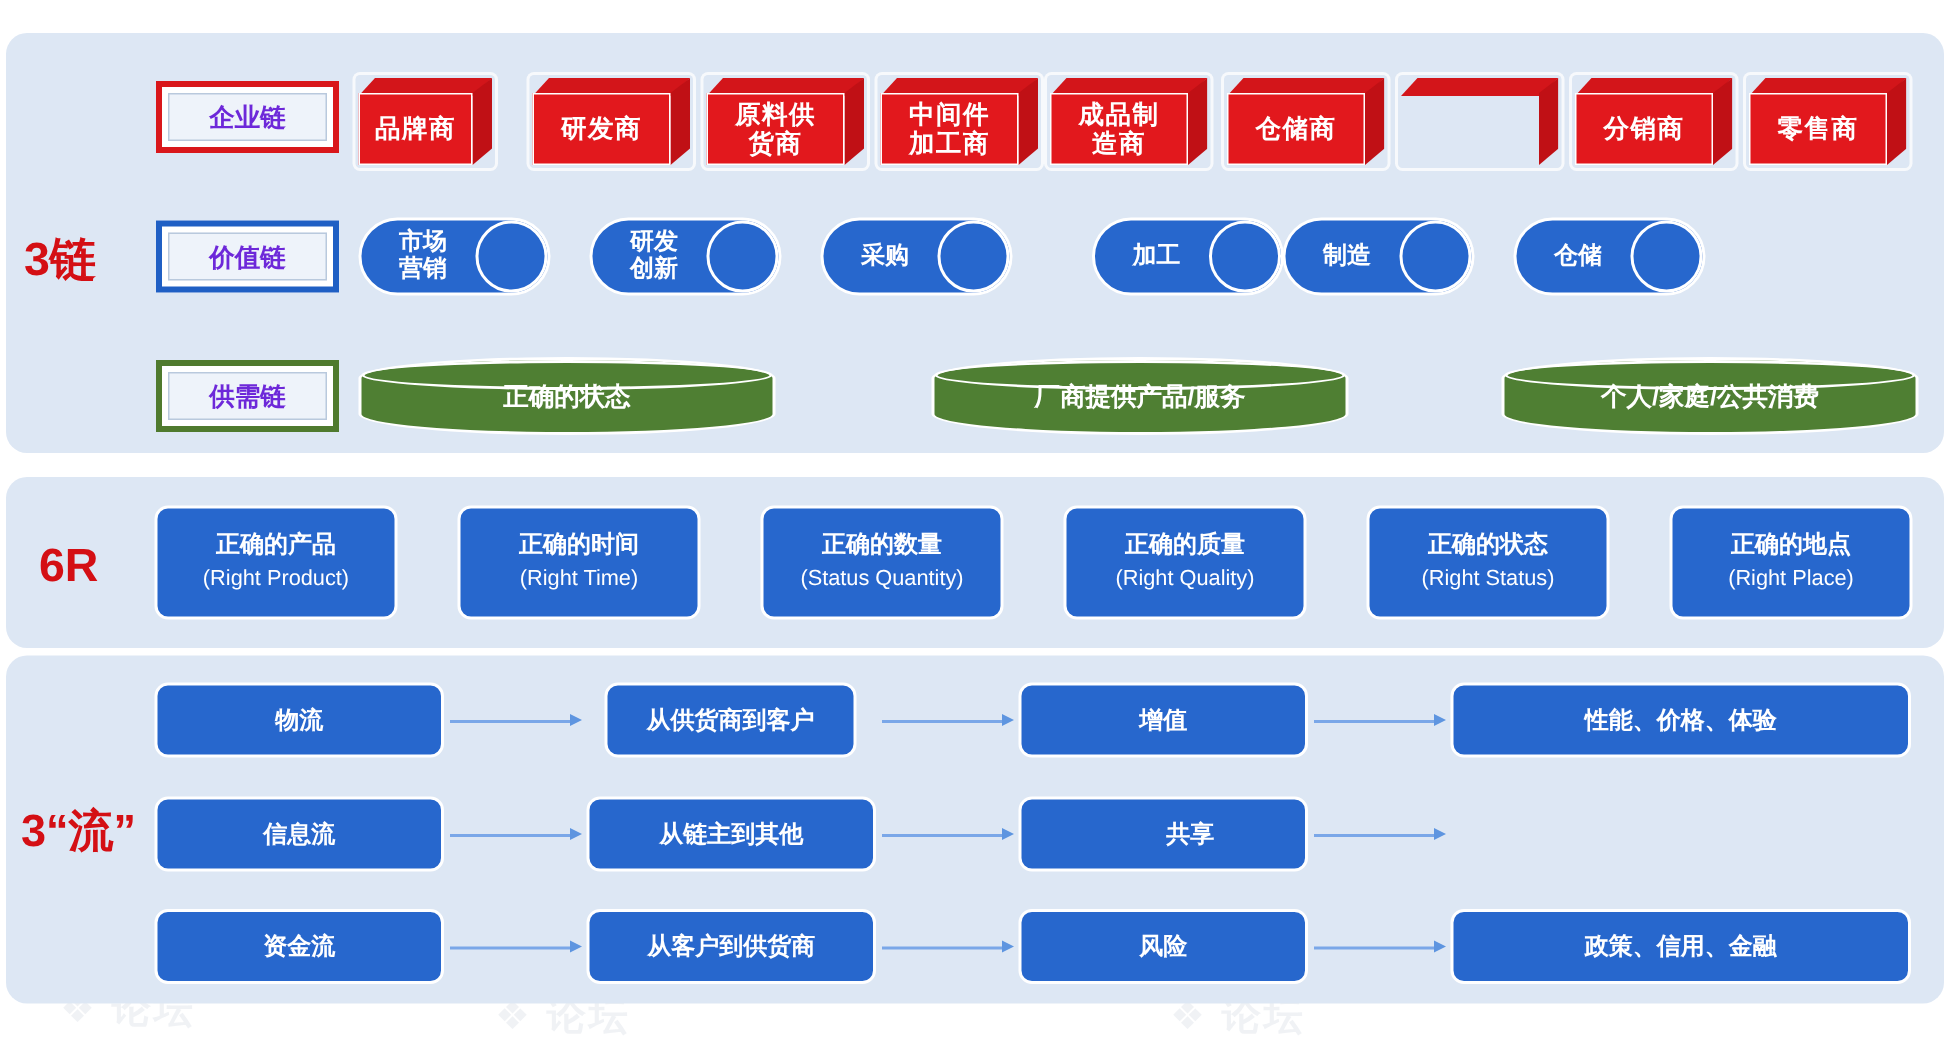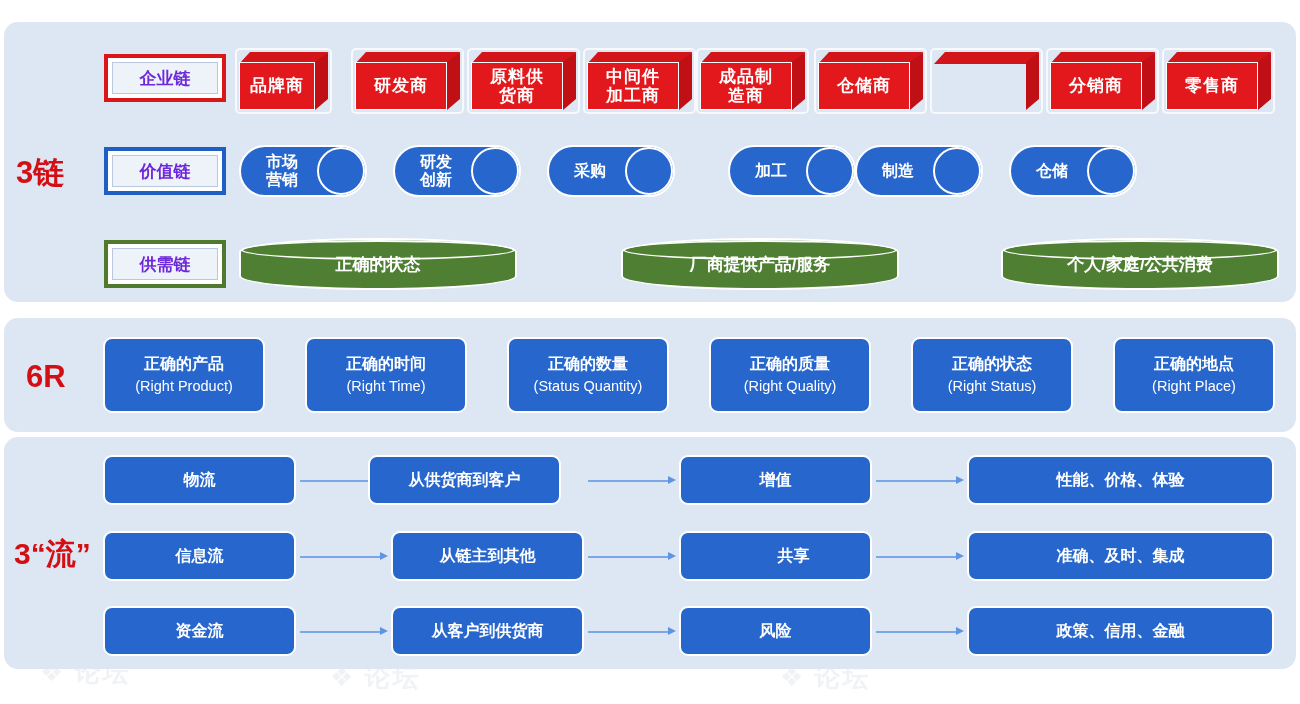--- a/index.html
+++ b/index.html
@@ -453,21 +453,21 @@
 
   <div class="side-label" id="label-3flow">3“流”</div>
 
   <div class="f-box" style="left:103px; top:455px; width:193px;">
     <span>物流</span>
   </div>
   <div class="arrow" style="left:300px; top:476px; width:88px;">
     <div class="shaft"></div>
     <div class="head"></div>
   </div>
-  <div class="f-box" style="left:368px; top:455px; width:193px;">
+  <div class="f-box" style="left:403px; top:455px; width:168px;">
     <span>从供货商到客户</span>
   </div>
   <div class="arrow" style="left:588px; top:476px; width:88px;">
     <div class="shaft"></div>
     <div class="head"></div>
   </div>
   <div class="f-box" style="left:679px; top:455px; width:193px;">
     <span>增值</span>
   </div>
   <div class="arrow" style="left:876px; top:476px; width:88px;">
@@ -492,23 +492,20 @@
     <div class="shaft"></div>
     <div class="head"></div>
   </div>
   <div class="f-box" style="left:679px; top:531px; width:193px;padding-left:36px;">
     <span>共享</span>
   </div>
   <div class="arrow" style="left:876px; top:552px; width:88px;">
     <div class="shaft"></div>
     <div class="head"></div>
   </div>
-  <div class="f-box" style="left:967px; top:531px; width:307px;">
-    <span>准确、及时、集成</span>
-  </div>
 
   <div class="f-box" style="left:103px; top:606px; width:193px;">
     <span>资金流</span>
   </div>
   <div class="arrow" style="left:300px; top:627px; width:88px;">
     <div class="shaft"></div>
     <div class="head"></div>
   </div>
   <div class="f-box" style="left:391px; top:606px; width:193px;">
     <span>从客户到供货商</span>

